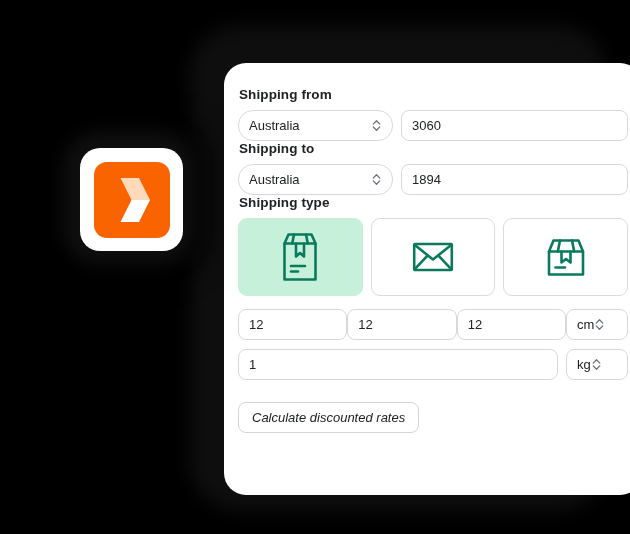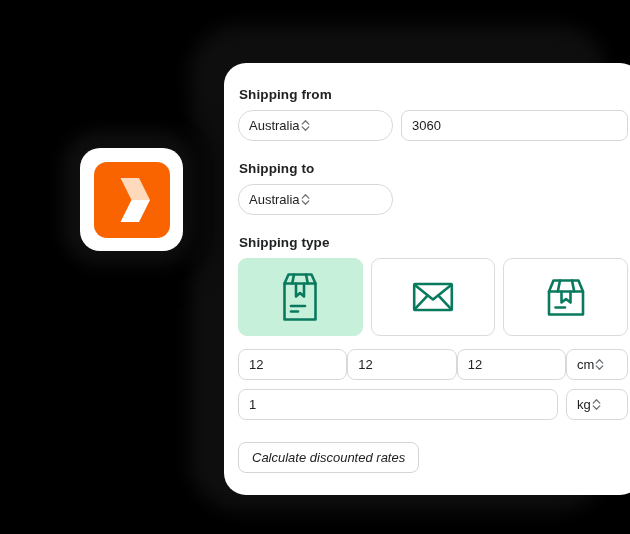--- a/index.html
+++ b/index.html
@@ -81,41 +81,42 @@
     padding: 0 14px 0 14px;
   }
 
   .field-label {
     font-size: 13.5px;
     font-weight: bold;
     color: #202223;
     letter-spacing: 0.1px;
     margin: 0 0 8px 1px;
   }
-  .label-spacer { margin-top: 20px; }
+  .label-spacer { }
 
   .row {
     display: flex;
     gap: 8px;
     margin-bottom: 0;
   }
 
   .control {
     box-sizing: border-box;
     height: 31px;
     border: 1px solid #d6d9dc;
     border-radius: 8px;
     background: #ffffff;
     display: flex;
     align-items: center;
     font-size: 13px;
     color: #202223;
     padding: 0 10px;
   }
   .select-control {
+    justify-content: space-between;
     flex: 0 0 155px;
     border-radius: 15px;
   }
   .text-control {
     flex: 1 1 auto;
   }
 
   .stepper-icon {
     width: 11px; height: 15px;
     flex: 0 0 auto;
@@ -227,20 +228,23 @@
       </div>
 
       <div class="field-label label-spacer">Shipping to</div>
       <div class="row">
         <div class="control select-control">
           <span>Australia</span>
           <svg class="stepper-icon" viewBox="0 0 11 15" fill="none" stroke="currentColor" stroke-width="1.3" stroke-linecap="round" stroke-linejoin="round">
             <path d="M2.2 6.1 L5.5 2.8 L8.8 6.1"></path>
             <path d="M2.2 8.9 L5.5 12.2 L8.8 8.9"></path>
           </svg>
+        </div>
+        <div class="control text-control">
+          <span>1894</span>
         </div>
       </div>
 
       <div class="field-label label-spacer">Shipping type</div>
 
       <div class="tiles">
 
         <div class="tile selected">
           <svg width="40" height="52" viewBox="0 0 40 52" fill="none" stroke="#0a7a5e" stroke-width="2.6" stroke-linecap="round" stroke-linejoin="round">
             <path d="M4.5 12.5 L35.5 12.5 L35.5 48.5 L4.5 48.5 Z"></path>

